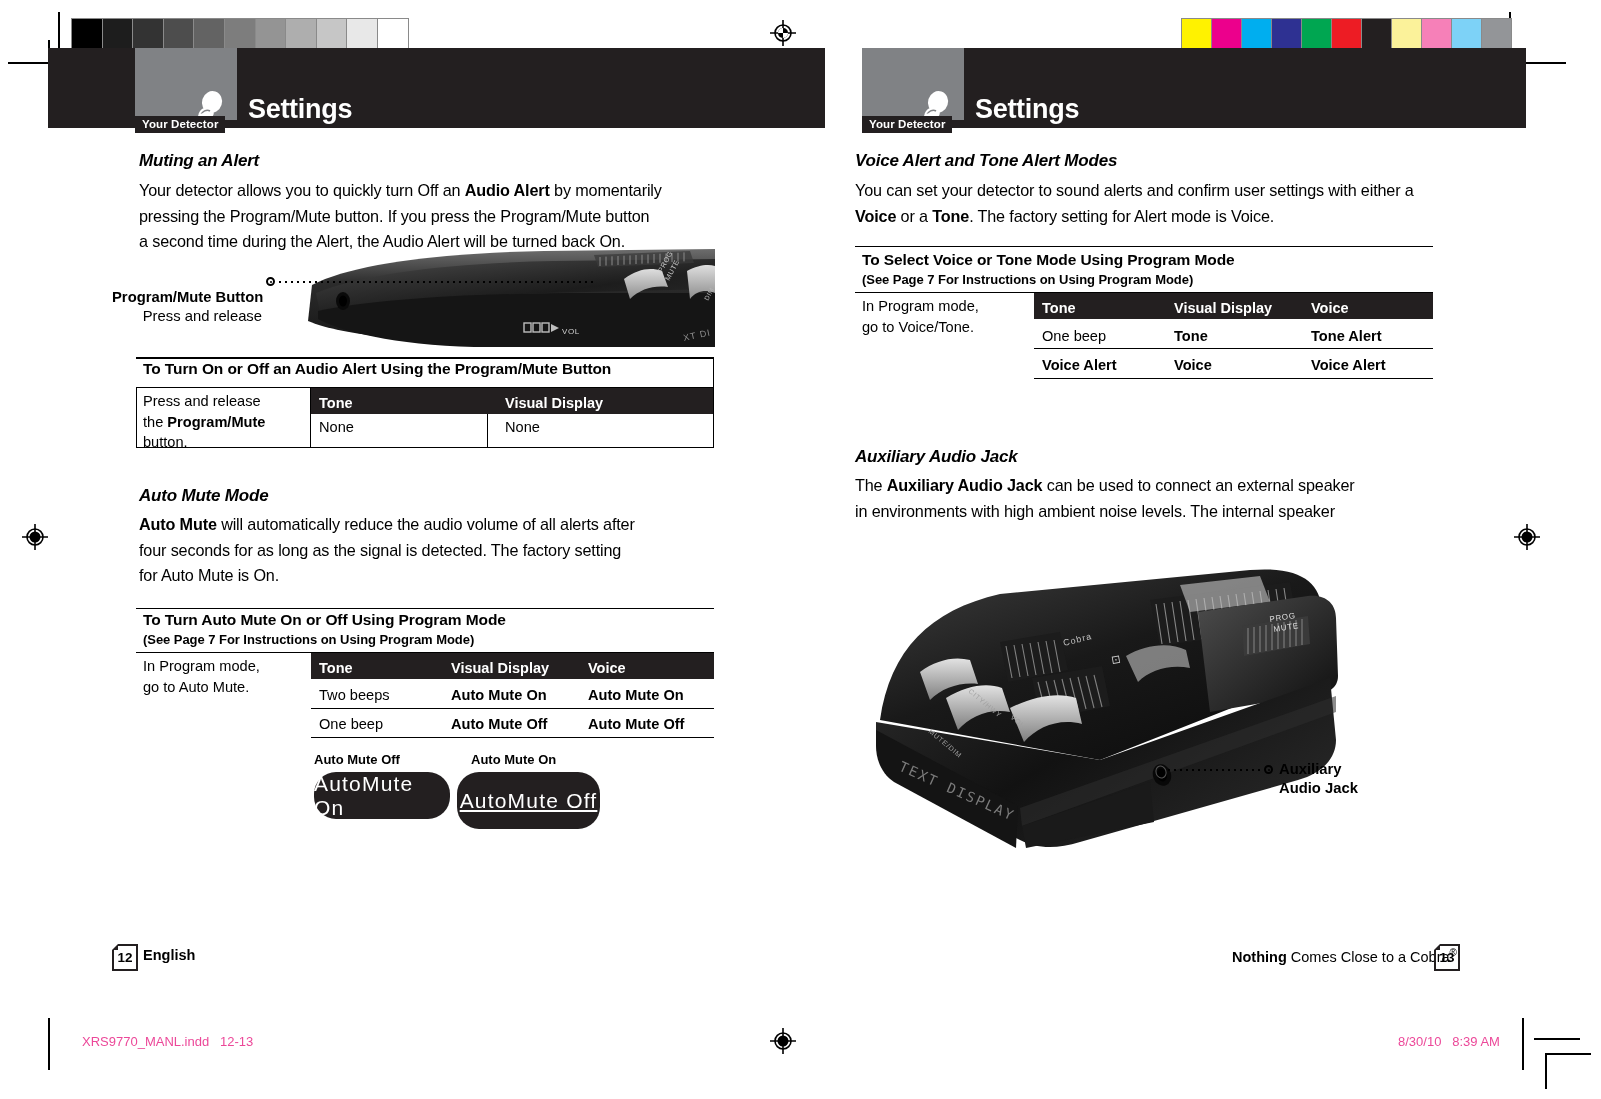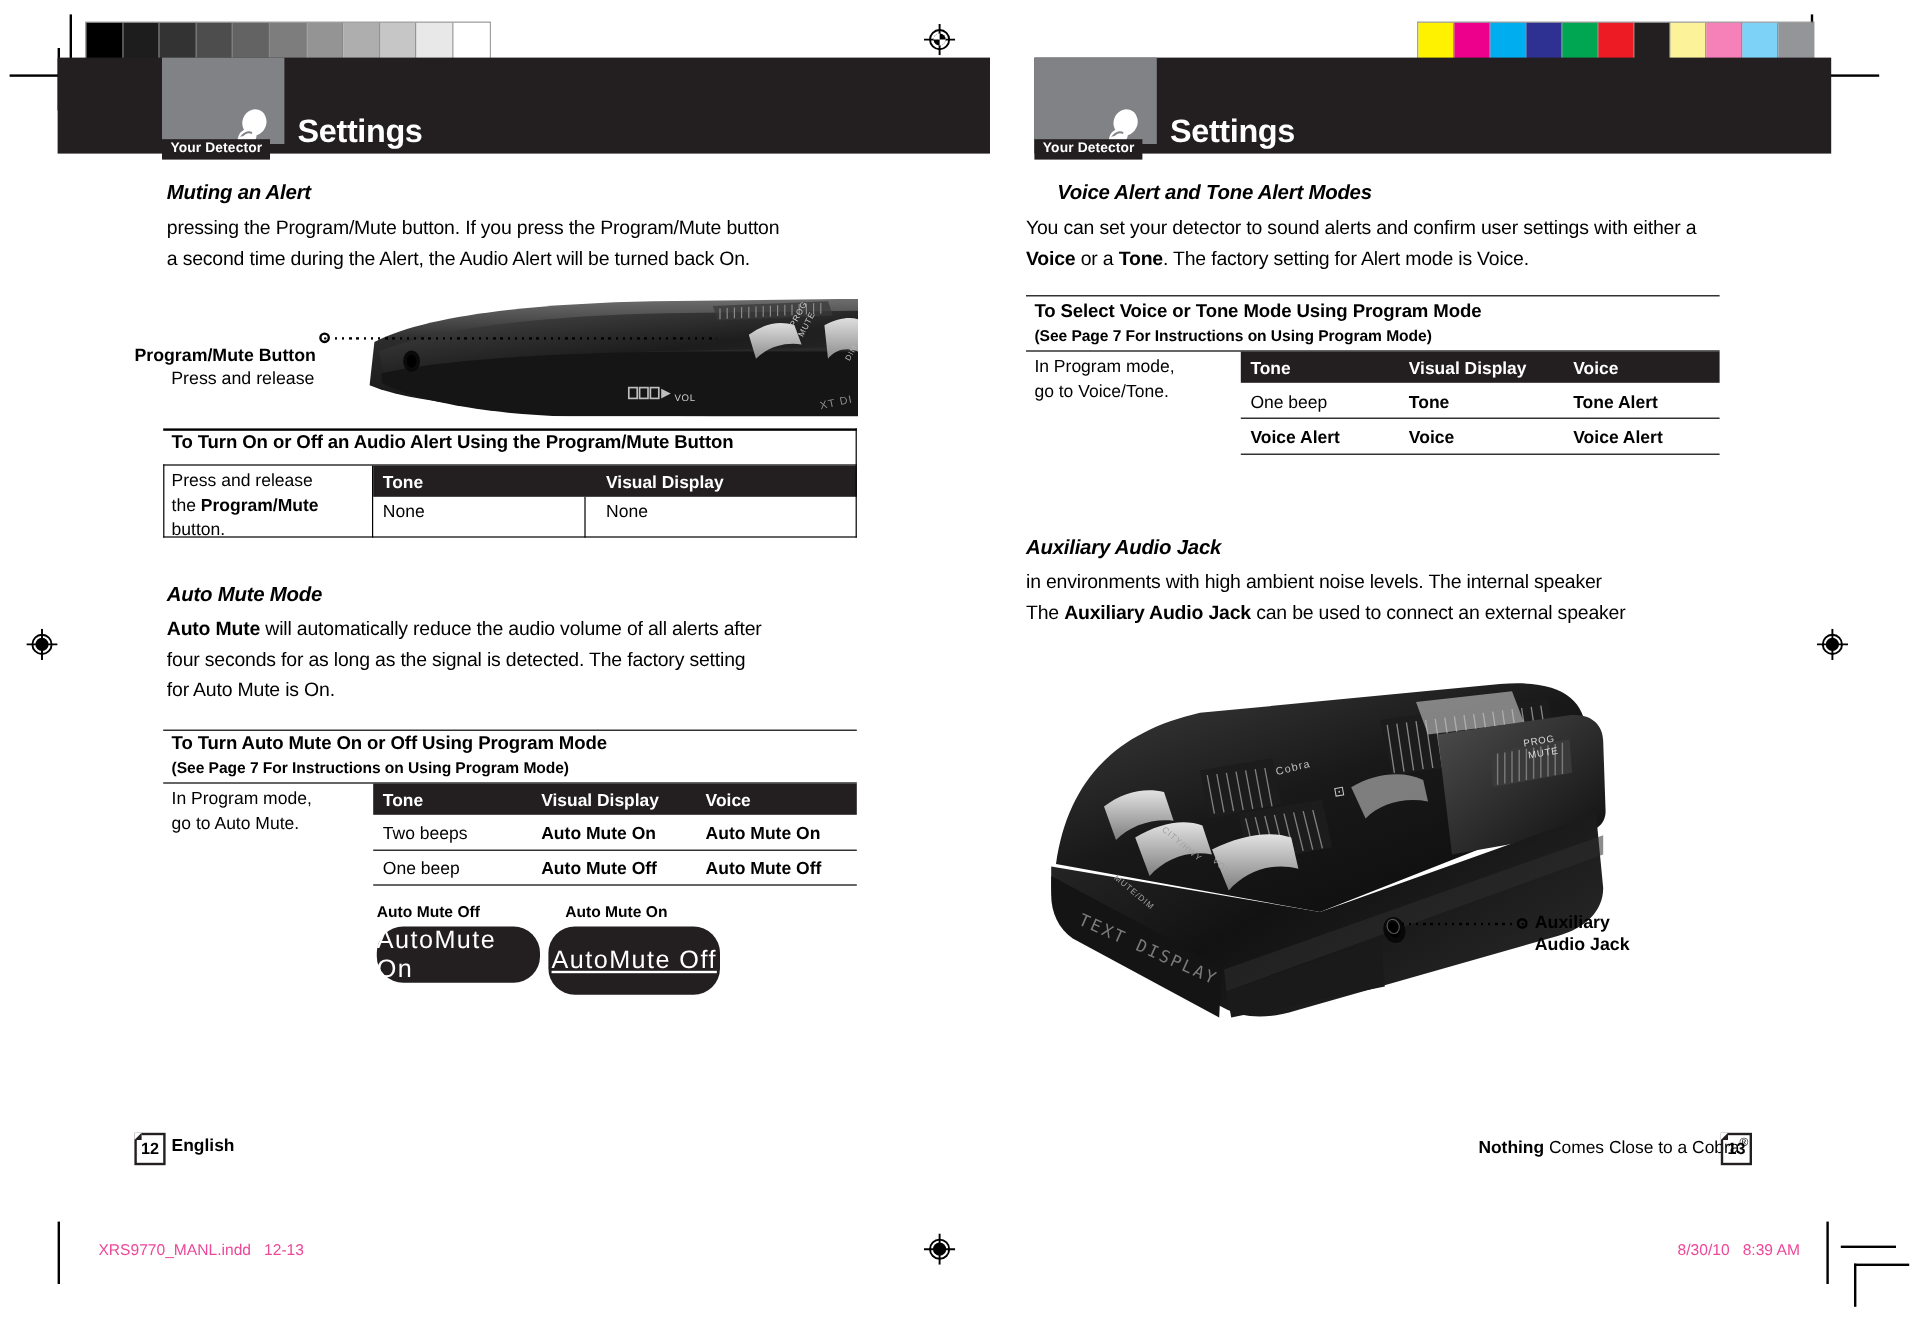--- a/index.html
+++ b/index.html
@@ -154,20 +154,21 @@
       <path d="M8 32 C8 24 14 20 20 22 C24 23.5 25 28 22 31 C18.5 34.5 11 35 8 32 Z" fill="#fff"></path>
       <path d="M10 30 C12 25 17 23 20 25" fill="none" stroke="#808285" stroke-width="1.6"></path>
       <circle cx="12" cy="31" r="3.5" fill="#fff"></circle>
     </svg>
   </div>
   <div class="hdr-chip" style="left:135px;top:116px;">Your Detector</div>
   <div class="hdr-title" style="left:248px;top:94px;">Settings</div>
 
   <div class="h2" style="left:139px;top:151px;">Muting an Alert</div>
   <div class="para" id="l-s1-body" style="left:139px;top:178px;width:560px;">
+      <div><span>Your detector allows you to quickly turn Off an </span><b>Audio Alert</b><span> by momentarily</span></div>
       <div><span>pressing the Program/Mute button. If you press the Program/Mute button</span></div>
       <div><span>a second time during the Alert, the Audio Alert will be turned back On.</span></div>
     </div>
 
   <div class="photo" style="left:294px;top:249px;width:421px;height:98px;">
     <svg width="421" height="98" viewBox="0 0 421 98">
       <defs>
         <linearGradient id="gl1" x1="0" y1="0" x2="0" y2="1">
           <stop offset="0%" stop-color="#6d6d6d"></stop>
             <stop offset="35%" stop-color="#2c2c2c"></stop>
@@ -278,21 +279,21 @@
     <svg width="40" height="40" viewBox="0 0 40 40">
       <ellipse cx="22" cy="16" rx="10" ry="11" fill="#fff" transform="rotate(18 22 16)"></ellipse>
       <path d="M8 32 C8 24 14 20 20 22 C24 23.5 25 28 22 31 C18.5 34.5 11 35 8 32 Z" fill="#fff"></path>
       <path d="M10 30 C12 25 17 23 20 25" fill="none" stroke="#808285" stroke-width="1.6"></path>
       <circle cx="12" cy="31" r="3.5" fill="#fff"></circle>
     </svg>
   </div>
   <div class="hdr-chip" style="left:862px;top:116px;">Your Detector</div>
   <div class="hdr-title" style="left:975px;top:94px;">Settings</div>
 
-  <div class="h2" style="left:881px;top:151px;">Voice Alert and Tone Alert Modes</div>
+  <div class="h2" style="left:855px;top:151px;">Voice Alert and Tone Alert Modes</div>
   <div class="para" id="r-s1-body" style="left:855px;top:178px;width:600px;">
       <div><span>You can set your detector to sound alerts and confirm user settings with either a</span></div>
       <div><b>Voice</b><span> or a </span><b>Tone</b><span>. The factory setting for Alert mode is Voice.</span></div>
     </div>
 
   <div class="tbl-rule" style="left:855px;top:246px;width:578px;height:1px;"></div>
   <div class="tbl-title" style="left:862px;top:251px;">To Select Voice or Tone Mode Using Program Mode</div>
   <div class="tbl-sub" style="left:862px;top:272px;">(See Page 7 For Instructions on Using Program Mode)</div>
   <div class="tbl-rule" style="left:855px;top:292px;width:578px;height:1px;"></div>
   <div class="tbl-head" style="left:1034px;top:293px;width:399px;height:26px;">
@@ -308,22 +309,22 @@
   <div class="cell b" style="left:1174px;top:326px;">Tone</div>
   <div class="cell b" style="left:1311px;top:326px;">Tone Alert</div>
   <div class="tbl-rule" style="left:1034px;top:348px;width:399px;height:1px;"></div>
   <div class="cell b" style="left:1042px;top:355px;">Voice Alert</div>
   <div class="cell b" style="left:1174px;top:355px;">Voice</div>
   <div class="cell b" style="left:1311px;top:355px;">Voice Alert</div>
   <div class="tbl-rule" style="left:1034px;top:378px;width:399px;height:1px;"></div>
 
   <div class="h2" style="left:855px;top:447px;">Auxiliary Audio Jack</div>
   <div class="para" id="r-s2-body" style="left:855px;top:473px;width:600px;">
+      <div><span>The </span><b>Auxiliary Audio Jack</b><span> can be used to connect an external speaker</span></div>
       <div><span>in environments with high ambient noise levels. The internal speaker</span></div>
-      <div><span>The </span><b>Auxiliary Audio Jack</b><span> can be used to connect an external speaker</span></div>
     </div>
 
   <div class="photo" style="left:850px;top:560px;width:540px;height:290px;">
     <svg width="540" height="290" viewBox="0 0 540 290">
       <defs>
         <linearGradient id="gr1" x1="0.1" y1="0" x2="0.9" y2="1">
           <stop offset="0%" stop-color="#3a3a3a"></stop>
             <stop offset="45%" stop-color="#191919"></stop>
           <stop offset="100%" stop-color="#0c0c0c"></stop>
         </linearGradient>

